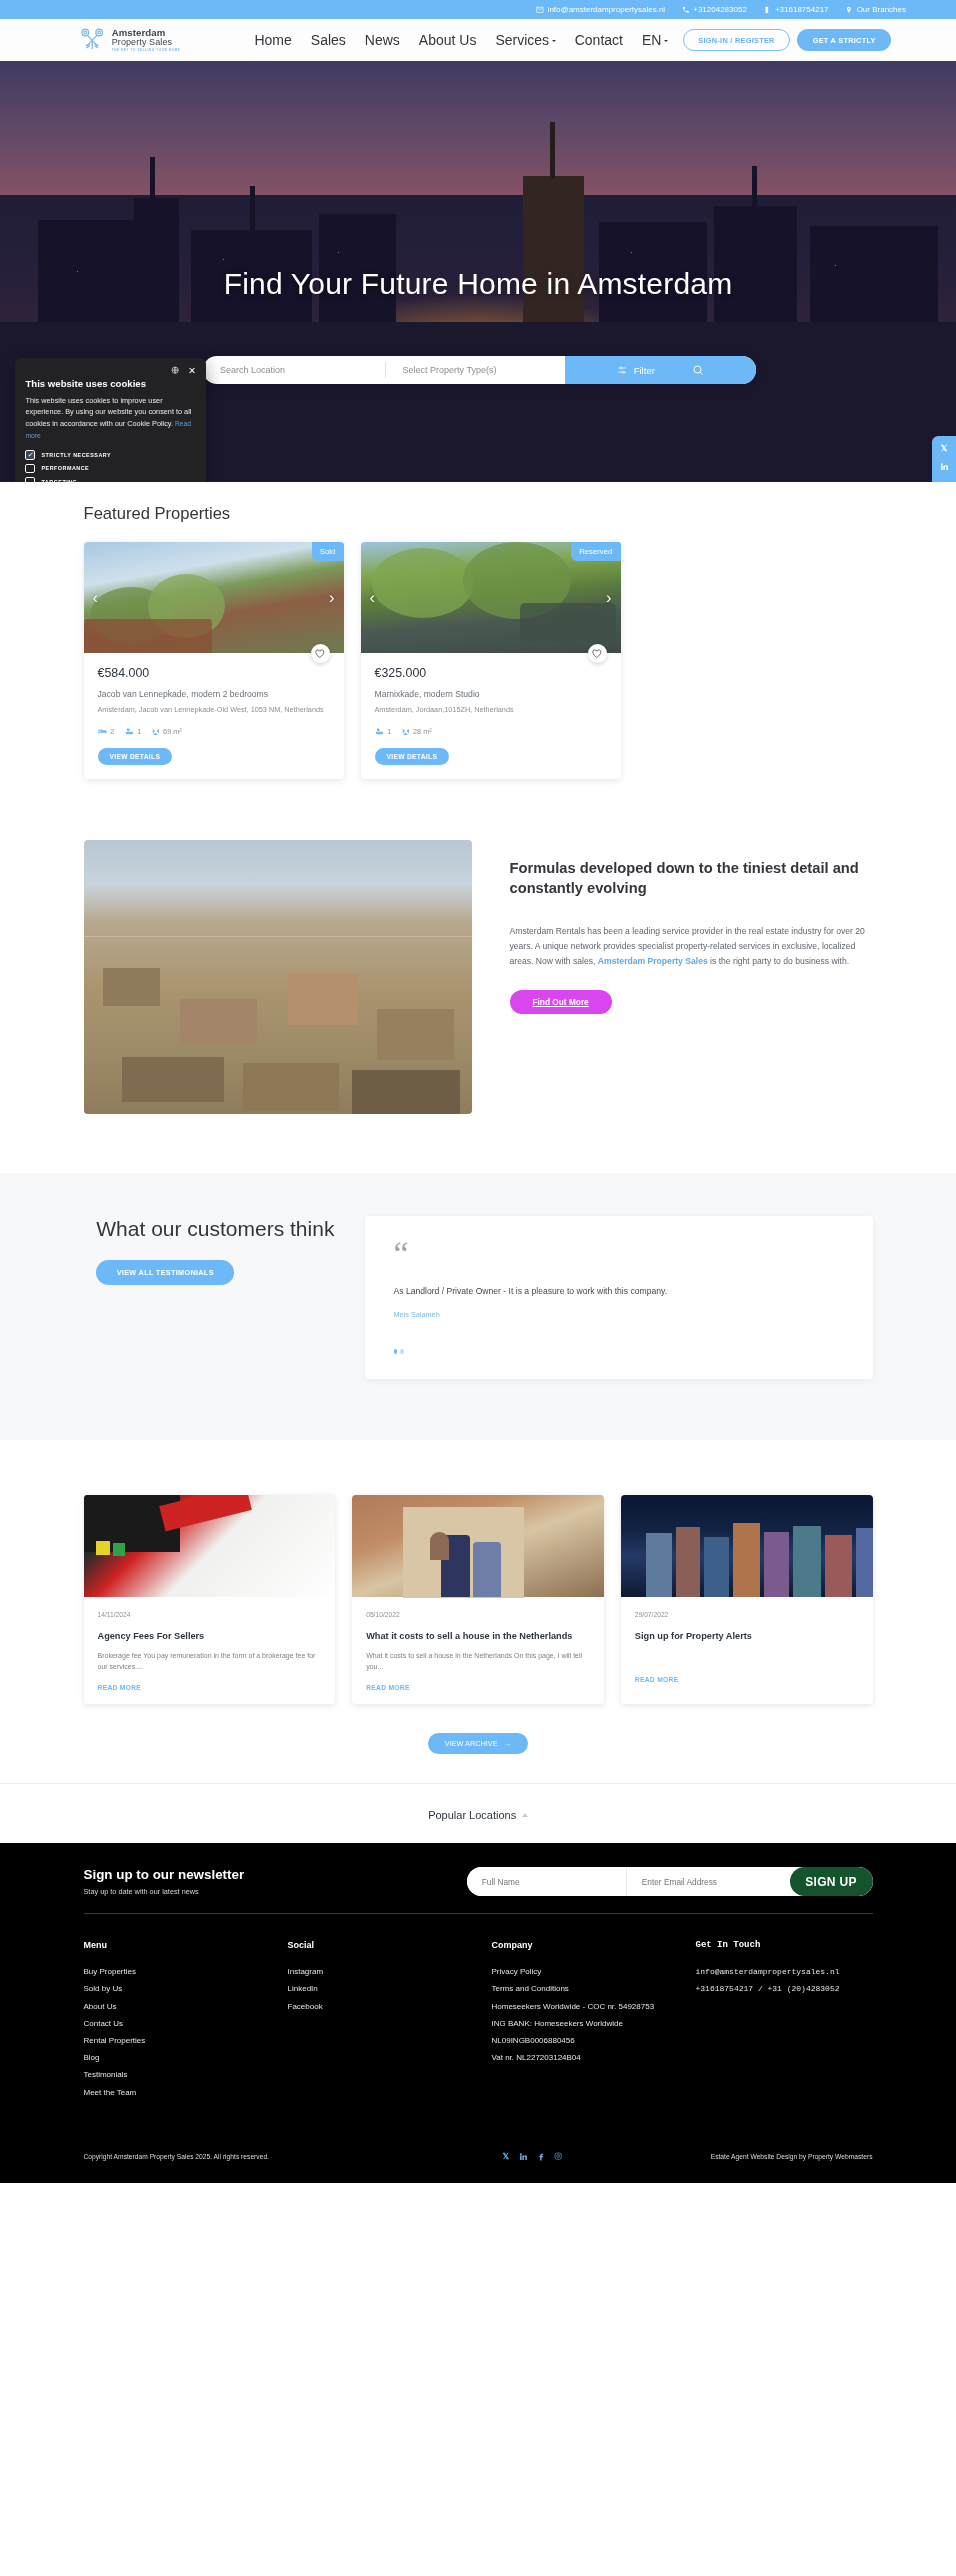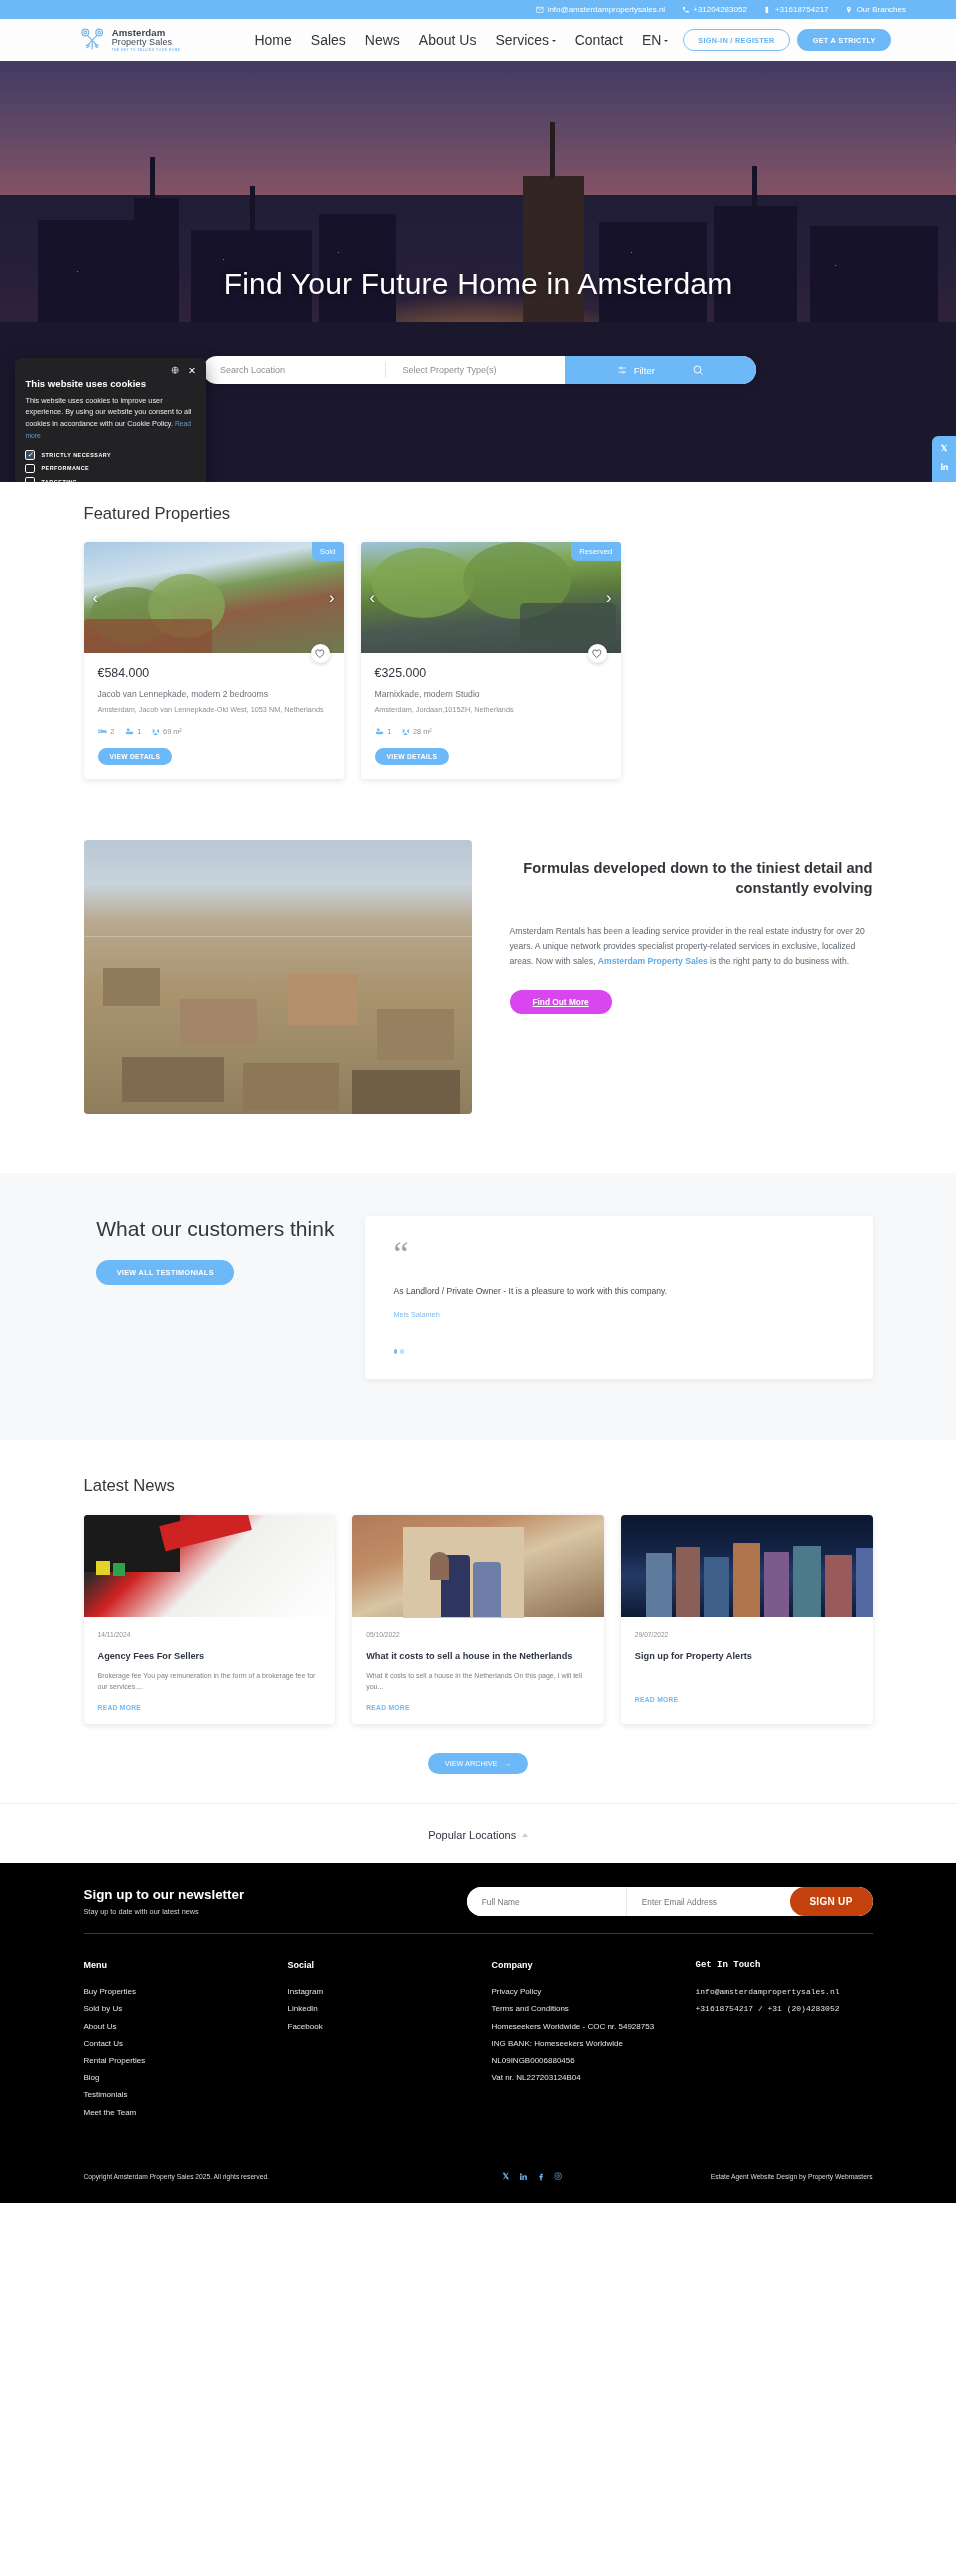--- a/index.html
+++ b/index.html
@@ -184,21 +184,21 @@
   
   .formulas { display:flex; gap: 38px; padding: 61px 0 0 0; align-items: flex-start; }
   .formulas-img {
     width: 388px; height: 274px; border-radius: 3.8px; flex:none;
     background:
       linear-gradient(180deg,#b8c7d4 0%,#c8d3dc 16%,#b8a88f 30%, #a9946f 55%, #9d8a67 78%, #8e7c5c 100%);
     position:relative; overflow:hidden;
   }
   .roof { position:absolute; border-radius: 0.6px; }
   .formulas-txt { flex: 1; padding-top: 18px; }
-  .formulas-txt h2 { font-size: 14.7px; font-weight: bold; color:#33363b; line-height: 1.38; text-align: right; }
+  .formulas-txt h2 { font-size: 14.7px; font-weight: bold; color:#33363b; line-height: 1.38; }
   .formulas-txt p { margin-top: 25.5px; font-size: 8.6px; line-height: 1.72; color:#5f666e; }
   .formulas-txt p a { color:#5fa9e8; text-decoration:none; font-weight:bold; }
   .find-out {
     margin-top: 21px; background:#d946ef; color:#ffffff; border:none; border-radius:12px;
     height: 24px; padding: 0 23px; font-size: 8.3px; font-weight:bold; cursor:pointer;
     text-decoration: underline;
   }
 
   
   .testimonials { margin-top: 59px; background:#f7f8fa; padding: 43px 0 61px 0; }
@@ -249,21 +249,21 @@
   
   .footer { background:#000000; color:#ffffff; padding: 24px 0 0 0; }
   .nl { display:flex; align-items:center; padding-bottom: 16.6px; }
   .nl-left { width: 383px; text-align:left; padding-right: 38px; }
   .nl-left h3 { font-size: 13.4px; font-weight: bold; }
   .nl-left p { margin-top: 5.1px; font-size: 7.3px; color:#d6d6d6; }
   .nl-form { flex:1; background:#ffffff; border-radius: 16.6px; height: 29px; display:flex; align-items:center; overflow:hidden; }
   .nl-form input { border:none; outline:none; height: 100%; font-family: inherit; font-size: 8.3px; color:#8d8d8d; padding: 0 15.3px; }
   .nl-name { width: 159px; }
   .nl-email { flex:1; border-left: 0.6px solid #eaeaea !important; }
-  .nl-btn { background:#c2410c; color:#ffffff; border:none; border-radius: 14.7px; height: 29px; width: 83px; font-size: 10px; font-weight:bold; letter-spacing:0.3px; cursor:pointer; }
+  .nl-btn { background:#14532d; color:#ffffff; border:none; border-radius: 14.7px; height: 29px; width: 83px; font-size: 12px; font-weight:bold; letter-spacing:0.3px; cursor:pointer; }
   .fdiv { height:0.6px; background:#3a3a3a; }
   .fcols { display:flex; padding: 27px 0 0 0; }
   .fcol { }
   .fc1 { width: 204px; }
   .fc2 { width: 204px; }
   .fc3 { width: 204px; }
   .fc4 { flex:1;font-family:Liberation Mono, monospace; }
   .fcol h4 { font-size: 9px; font-weight:bold; margin-bottom: 12.8px; }
   .fcol li { list-style:none; font-size: 8px; color:#e4e4e4; line-height: 2.15; cursor:pointer; }
   .fcol .static { cursor: default; }
@@ -574,21 +574,20 @@
             <i class="dot active"></i>
             <i class="dot"></i>
           </div>
         </div>
       </div>
     </div>
   </div>
 
   <div class="news">
     <div class="container">
-      <div class="sec-title">Latest News</div>
       <div class="ncards">
 
         <div class="ncard">
           <div class="ncard-img n1">
             <div class="roof" style="left:0;top:0;width:96px;height:57px;background:#1a1a1a;"></div>
             <div class="roof" style="left:77px;top:0;width:89px;height:25.5px;background:#cf2222;transform:rotate(-14deg);"></div>
             <div class="roof" style="left:12.8px;top:46px;width:14px;height:14px;background:#e4d427;"></div>
             <div class="roof" style="left:29px;top:48px;width:12.8px;height:12.8px;background:#2fa14a;"></div>
           </div>
           <div class="ncard-body">

